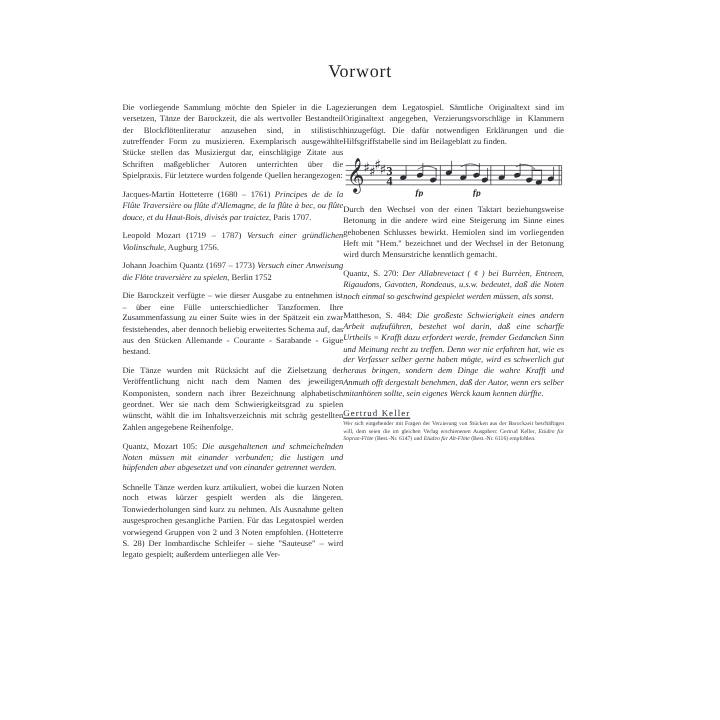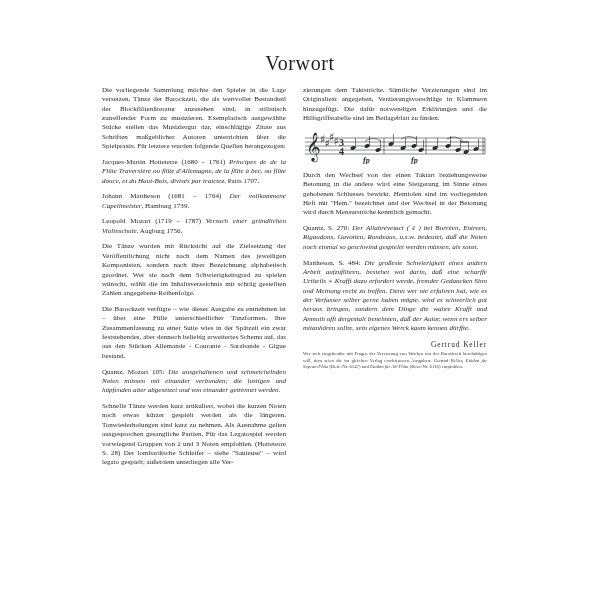--- a/index.html
+++ b/index.html
@@ -20,57 +20,57 @@
     height: 600px;
     background: #ffffff;
     box-sizing: border-box;
   }
   .title {
     position: absolute;
     top: 52px;
     left: 0;
     width: 600px;
     text-align: center;
-    font-size: 20px;
+    font-size: 15px;
     letter-spacing: 0.6px;
     font-weight: 400;
     color: #1d1f25;
   }
   .columns {
     position: absolute;
     top: 86px;
     left: 102px;
     width: 402px;
     display: flex;
-    gap: 17px;
   }
   .col {
     width: 184px;
     flex: 0 0 184px;
   }
   p {
     margin: 0 0 6.5px 0;
     font-size: 7.05px;
     line-height: 9.35px;
     text-align: justify;
     text-justify: inter-word;
     hyphens: auto;
     -webkit-hyphens: auto;
     color: #282a31;
   }
   p.tight { margin-bottom: 6.2px; }
   .it { font-style: italic; }
   .src-list p { margin-bottom: 6.4px; }
   .sig {
-    text-align: right;
+    text-align: left;
     font-size: 7.4px;
     letter-spacing: 0.9px;
     margin-top: 2px;
     margin-bottom: 2.5px;
     color: #282a31;
+    text-decoration: underline;
   }
   .footnote {
     font-size: 4.75px;
     line-height: 6.2px;
     text-align: justify;
     color: #3a3c44;
     margin: 0;
   }
   .footnote .it { font-style: italic; }
   .music {
@@ -88,40 +88,40 @@
 
   <div class="columns">
 
     <div class="col">
 
       <p>Die vorliegende Sammlung möchte den Spieler in die Lage versetzen, Tänze der Barockzeit, die als wertvoller Bestandteil der Blockflötenliteratur anzusehen sind, in stilistisch zutreffender Form zu musizieren. Exemplarisch ausgewählte Stücke stellen das Musiziergut dar, einschlägige Zitate aus Schriften maßgeblicher Autoren unterrichten über die Spielpraxis. Für letztere wurden folgende Quellen herangezogen:</p>
 
       <div class="src-list">
         <p><span>Jacques-Martin Hotteterre (1680 – 1761) </span><span class="it">Principes de de la Flûte Traversière ou flûte d'Allemagne, de la flûte à bec, ou flûte douce, et du Haut-Bois, divisés par traictez</span><span>, Paris 1707.</span></p>
 
-        <p><span>Johann Mattheson (1681 – 1764) </span><span class="it">Der vollkommene Capellmeister</span><span>, Hamburg 1739.</span></p>
 
         <p><span>Leopold Mozart (1719 – 1787) </span><span class="it">Versuch einer gründlichen Violinschule</span><span>, Augburg 1756.</span></p>
 
+        <p><span>Johann Joachim Quantz (1697 – 1773) </span><span class="it">Versuch einer Anweisung die Flöte traversière zu spielen</span><span>, Berlin 1752</span></p>
       </div>
 
+      <p>Die Barockzeit verfügte – wie dieser Ausgabe zu entnehmen ist – über eine Fülle unterschiedlicher Tanzformen. Ihre Zusammenfassung zu einer Suite wies in der Spätzeit ein zwar feststehendes, aber dennoch beliebig erweitertes Schema auf, das aus den Stücken Allemande - Courante - Sarabande - Gigue bestand.</p>
+
       <p>Die Tänze wurden mit Rücksicht auf die Zielsetzung der Veröffentlichung nicht nach dem Namen des jeweiligen Komponisten, sondern nach ihrer Bezeichnung alphabetisch geordnet. Wer sie nach dem Schwierigkeitsgrad zu spielen wünscht, wählt die im Inhaltsverzeichnis mit schräg gestellten Zahlen angegebene Reihenfolge.</p>
 
-      <p>Die Barockzeit verfügte – wie dieser Ausgabe zu entnehmen ist – über eine Fülle unterschiedlicher Tanzformen. Ihre Zusammenfassung zu einer Suite wies in der Spätzeit ein zwar feststehendes, aber dennoch beliebig erweitertes Schema auf, das aus den Stücken Allemande - Courante - Sarabande - Gigue bestand.</p>
-
 
       <p><span>Quantz, Mozart 105: </span><span class="it">Die ausgehaltenen und schmeichelnden Noten müssen mit einander verbunden; die lustigen und hüpfenden aber abgesetzet und von einander getrennet werden.</span></p>
 
       <p>Schnelle Tänze werden kurz artikuliert, wobei die kurzen Noten noch etwas kürzer gespielt werden als die längeren. Tonwiederholungen sind kurz zu nehmen. Als Ausnahme gelten ausgesprochen gesangliche Partien. Für das Legatospiel werden vorwiegend Gruppen von 2 und 3 Noten empfohlen. (Hotteterre S. 28) Der lombardische Schleifer – siehe "Sauteuse" – wird legato gespielt; außerdem unterliegen alle Ver-</p>
 
     </div>
 
     <div class="col">
 
-      <p>zierungen dem Taktstriche. Sämtliche Verzierungen sind im Originaltext angegeben, Verzierungsvorschläge in Klammern hinzugefügt. Die dafür notwendigen Erklärungen und die Hilfsgriffstabelle sind im Beilageblatt zu finden.</p>
+      <p>zierungen dem Legatospiel. Sämtliche Originaltext sind im Originaltext angegeben, Verzierungsvorschläge in Klammern hinzugefügt. Die dafür notwendigen Erklärungen und die Hilfsgriffstabelle sind im Beilageblatt zu finden.</p>
 
 
       <div class="music">
         <svg width="184" height="34" viewBox="0 0 184 34" xmlns="http://www.w3.org/2000/svg">
           <g stroke="#2a2c33" stroke-width="0.55">
             <line x1="2" y1="8" x2="182" y2="8"></line>
             <line x1="2" y1="12" x2="182" y2="12"></line>
             <line x1="2" y1="16" x2="182" y2="16"></line>
             <line x1="2" y1="20" x2="182" y2="20"></line>
             <line x1="2" y1="24" x2="182" y2="24"></line>

